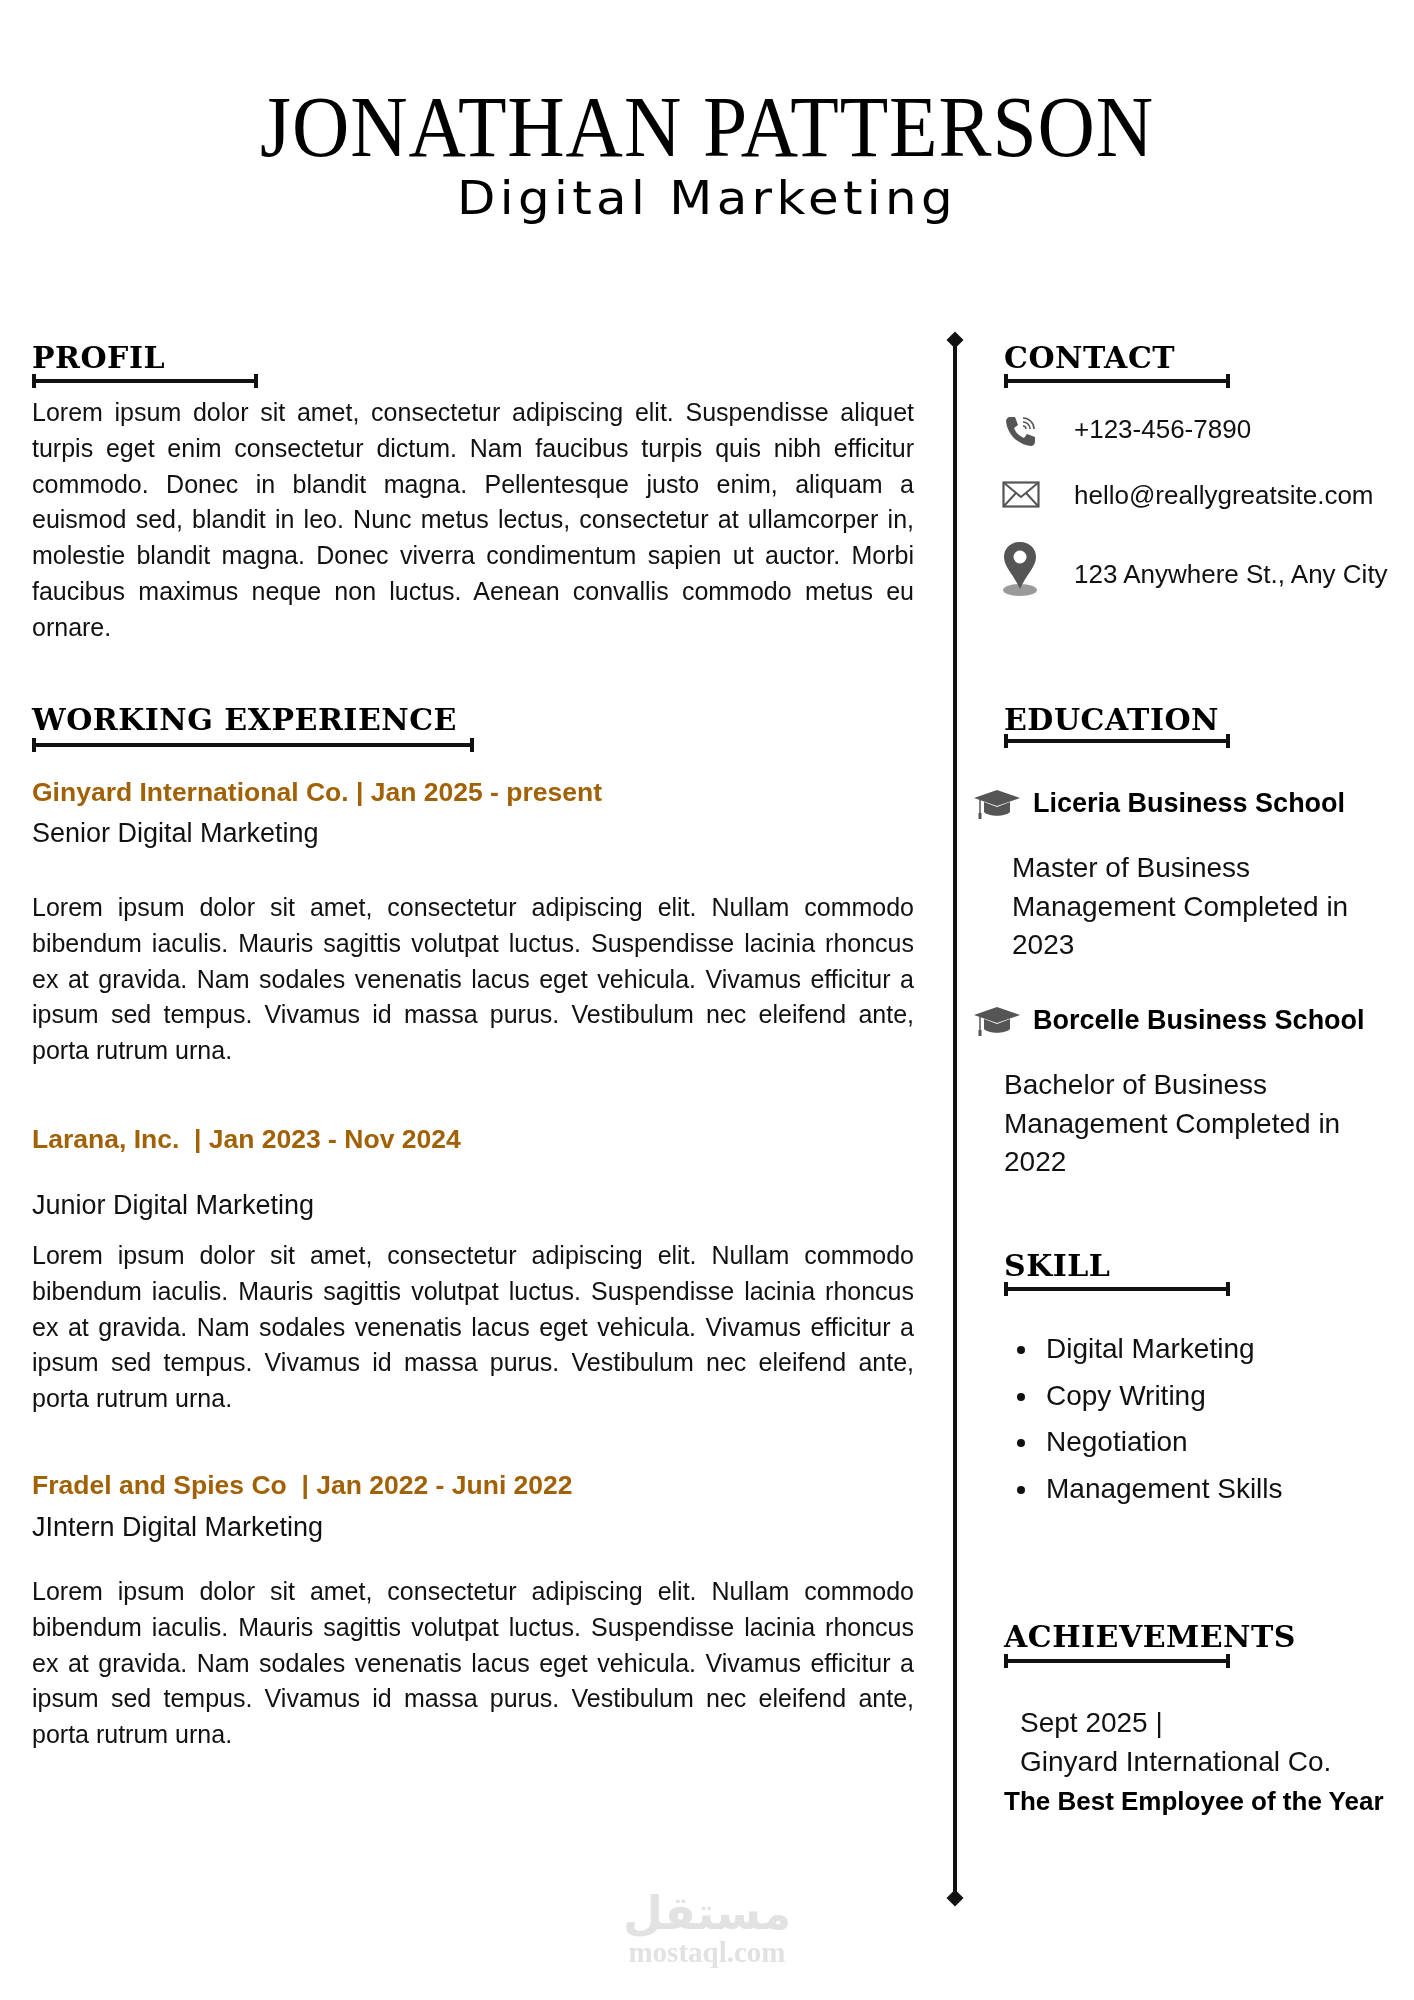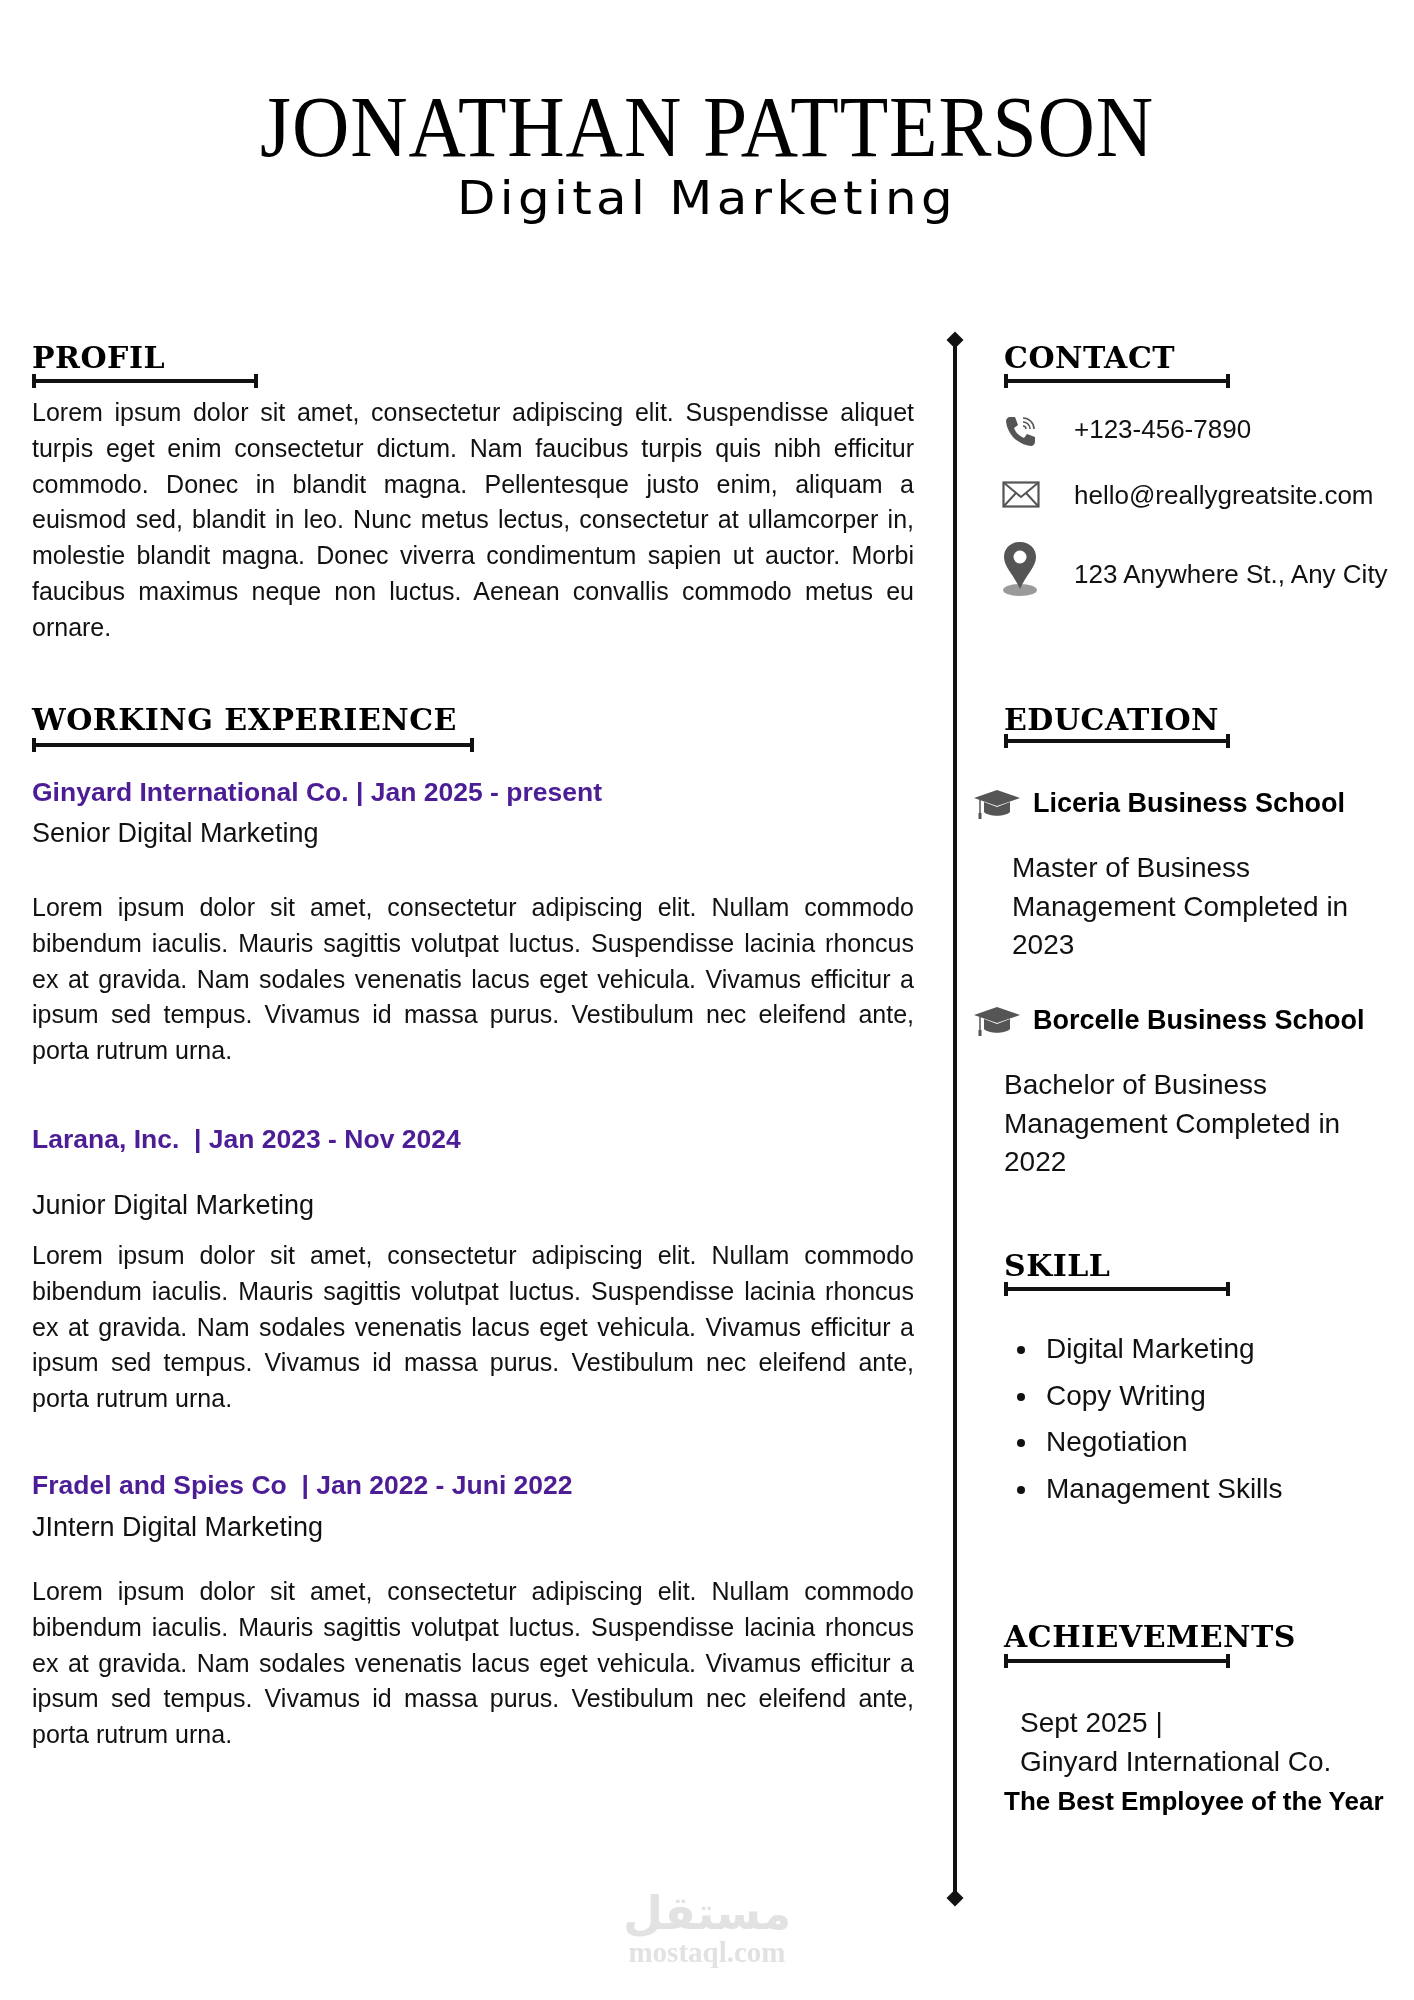--- a/index.html
+++ b/index.html
@@ -7,21 +7,21 @@
   .abs { position: absolute; }
   #name { left: 0; width: 1414px; top: 82px; text-align: center; font-family: "Liberation Serif", serif; font-size: 86px; line-height: 90px; color: #000; letter-spacing: 1px; white-space: nowrap; }
   #name span { display: inline-block; transform-origin: center center; }
   #subtitle { left: 0; width: 1414px; top: 170px; text-align: center; font-family: "DejaVu Sans", sans-serif; font-size: 46px; line-height: 56px; letter-spacing: 4px; color: #000; white-space: nowrap; }
   .heading { font-family: "DejaVu Serif", serif; font-weight: bold; font-size: 30px; line-height: 36px; color: #000; white-space: nowrap; letter-spacing: 0.5px; }
   .rule { height: 4px; background: #111; }
   .rule::before, .rule::after { content: ""; position: absolute; top: -5px; width: 4px; height: 14px; background: #111; }
   .rule::before { left: 0; }
   .rule::after { right: 0; }
   .para { font-size: 25px; line-height: 35.8px; text-align: justify; color: #111; }
-  .job-title { font-size: 26.5px; line-height: 32px; font-weight: bold; color: #4c1d95; white-space: pre; }
+  .job-title { font-size: 26.5px; line-height: 32px; font-weight: bold; color: #a16207; white-space: pre; }
   .job-role { font-size: 27px; line-height: 32px; color: #111; white-space: nowrap; }
   .contact-text { font-size: 26px; line-height: 32px; color: #111; white-space: nowrap; }
   .icon { position: absolute; }
   .edu-school { font-size: 27px; line-height: 32px; font-weight: bold; color: #000; white-space: nowrap; }
   .edu-desc { font-size: 28px; line-height: 38.5px; color: #111; width: 360px; }
   .skill-list { list-style: none; margin: 0; padding: 0; }
   .skill-item { position: relative; font-size: 28px; line-height: 46.5px; padding-left: 42px; white-space: nowrap; color: #111; }
   .skill-item::before { content: ""; position: absolute; left: 13px; top: 20px; width: 8px; height: 8px; border-radius: 50%; background: #111; }
   .ach-line { font-size: 28px; line-height: 39.5px; color: #111; white-space: nowrap; margin-left: 16px; }
   .ach-bold { font-size: 26px; line-height: 39.5px; font-weight: bold; color: #000; white-space: nowrap; }

